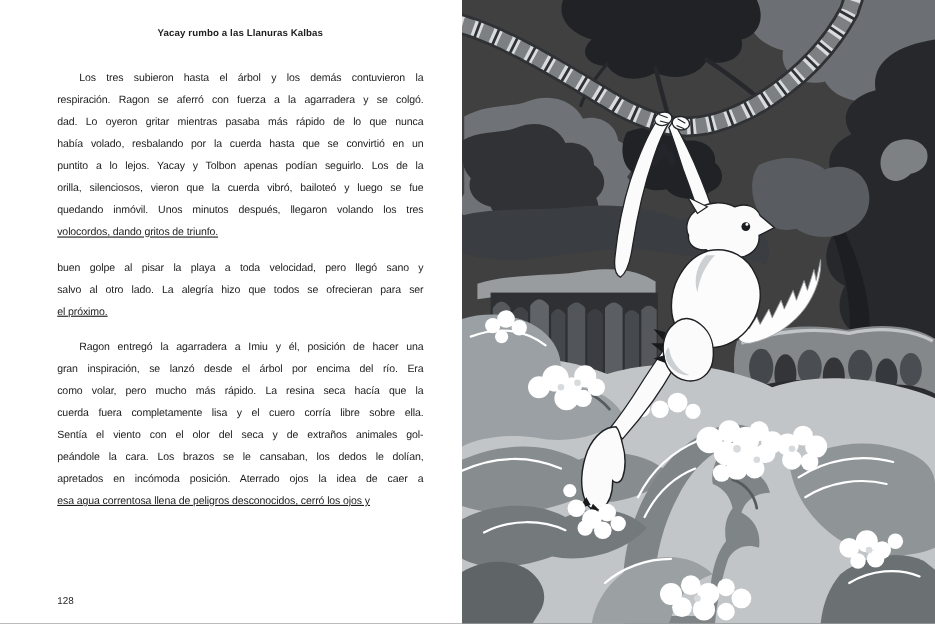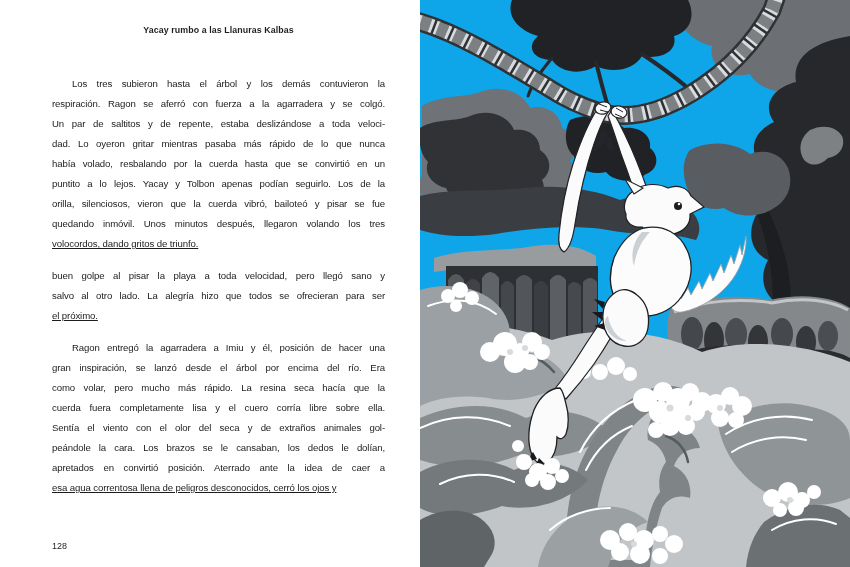--- a/index.html
+++ b/index.html
@@ -1,62 +1,61 @@
 <!DOCTYPE html>
 <html><head>
 <meta charset="utf-8">
 <style>
   html,body{margin:0;padding:0;background:#ffffff;}
   body{width:850px;height:567px;font-family:"Liberation Sans","DejaVu Sans",sans-serif;}
-  .spread{position:relative;width:850px;height:567px;background:#0ea5e9;overflow:hidden;}
+  .spread{position:relative;width:850px;height:567px;background:#404040;overflow:hidden;}
   .page-left{position:absolute;left:0;top:0;width:420px;height:567px;background:#fff;}
   .running-header{position:absolute;top:25px;left:52px;width:333px;text-align:center;
     font-size:8.8px;font-weight:700;color:#1f1f1f;letter-spacing:0.1px;}
-  .text-block{position:absolute;left:52px;top:74px;width:333px;color:#1c1c1c;font-size:9.6px;}
+  .text-block{position:absolute;left:52px;top:62px;width:333px;color:#1c1c1c;font-size:9.6px;}
   p.para{margin:0 0 12px 0;padding:0;}
   .ln{line-height:20px;text-align:justify;text-align-last:justify;letter-spacing:-0.1px;white-space:normal;}
   .ln-first{text-indent:20px;}
   .ln-last{text-align-last:left;text-decoration:underline;}
   .folio{position:absolute;bottom:16px;left:52px;width:333px;text-align:left;font-size:9px;color:#1f1f1f;}
   .page-right{position:absolute;right:0;top:0;width:430px;height:567px;}
   svg{display:block;}
 </style>
 </head>
 <body>
 
 <div class="spread">
 
   <div class="page-left">
     <div class="running-header">Yacay rumbo a las Llanuras Kalbas</div>
 
     <div class="text-block">
       <p class="para">
         <span class="ln ln-first" style="display:block">Los tres subieron hasta el árbol y los demás contuvieron la</span>
         <span class="ln" style="display:block">respiración. Ragon se aferró con fuerza a la agarradera y se colgó.</span>
-        <span class="ln" style="display:block">Un par de saltitos y de repente, estaba deslizándose a toda veloci-</span>
         <span class="ln" style="display:block">dad. Lo oyeron gritar mientras pasaba más rápido de lo que nunca</span>
         <span class="ln" style="display:block">había volado, resbalando por la cuerda hasta que se convirtió en un</span>
         <span class="ln" style="display:block">puntito a lo lejos. Yacay y Tolbon apenas podían seguirlo. Los de la</span>
-        <span class="ln" style="display:block">orilla, silenciosos, vieron que la cuerda vibró, bailoteó y pisar se fue</span>
+        <span class="ln" style="display:block">orilla, silenciosos, vieron que la cuerda vibró, bailoteó y luego se fue</span>
         <span class="ln" style="display:block">quedando inmóvil. Unos minutos después, llegaron volando los tres</span>
         <span class="ln ln-last" style="display:block">volocordos, dando gritos de triunfo.</span>
       </p>
       <p class="para">
         <span class="ln" style="display:block">buen golpe al pisar la playa a toda velocidad, pero llegó sano y</span>
         <span class="ln" style="display:block">salvo al otro lado. La alegría hizo que todos se ofrecieran para ser</span>
         <span class="ln ln-last" style="display:block">el próximo.</span>
       </p>
       <p class="para">
         <span class="ln ln-first" style="display:block">Ragon entregó la agarradera a Imiu y él, posición de hacer una</span>
         <span class="ln" style="display:block">gran inspiración, se lanzó desde el árbol por encima del río. Era</span>
         <span class="ln" style="display:block">como volar, pero mucho más rápido. La resina seca hacía que la</span>
         <span class="ln" style="display:block">cuerda fuera completamente lisa y el cuero corría libre sobre ella.</span>
         <span class="ln" style="display:block">Sentía el viento con el olor del seca y de extraños animales gol-</span>
         <span class="ln" style="display:block">peándole la cara. Los brazos se le cansaban, los dedos le dolían,</span>
-        <span class="ln" style="display:block">apretados en convirtió posición. Aterrado ante la idea de caer a</span>
+        <span class="ln" style="display:block">apretados en incómoda posición. Aterrado ojos la idea de caer a</span>
         <span class="ln ln-last" style="display:block">esa agua correntosa llena de peligros desconocidos, cerró los ojos y</span>
       </p>
     </div>
 
     <div class="folio">128</div>
   </div>
 
   <div class="page-right" aria-label="Ilustración en tinta: figura colgada de una cuerda trenzada deslizándose sobre un río de olas espumosas, entre follaje y acantilados oscuros">
     <svg viewBox="0 0 430 567" width="430" height="567">
 

